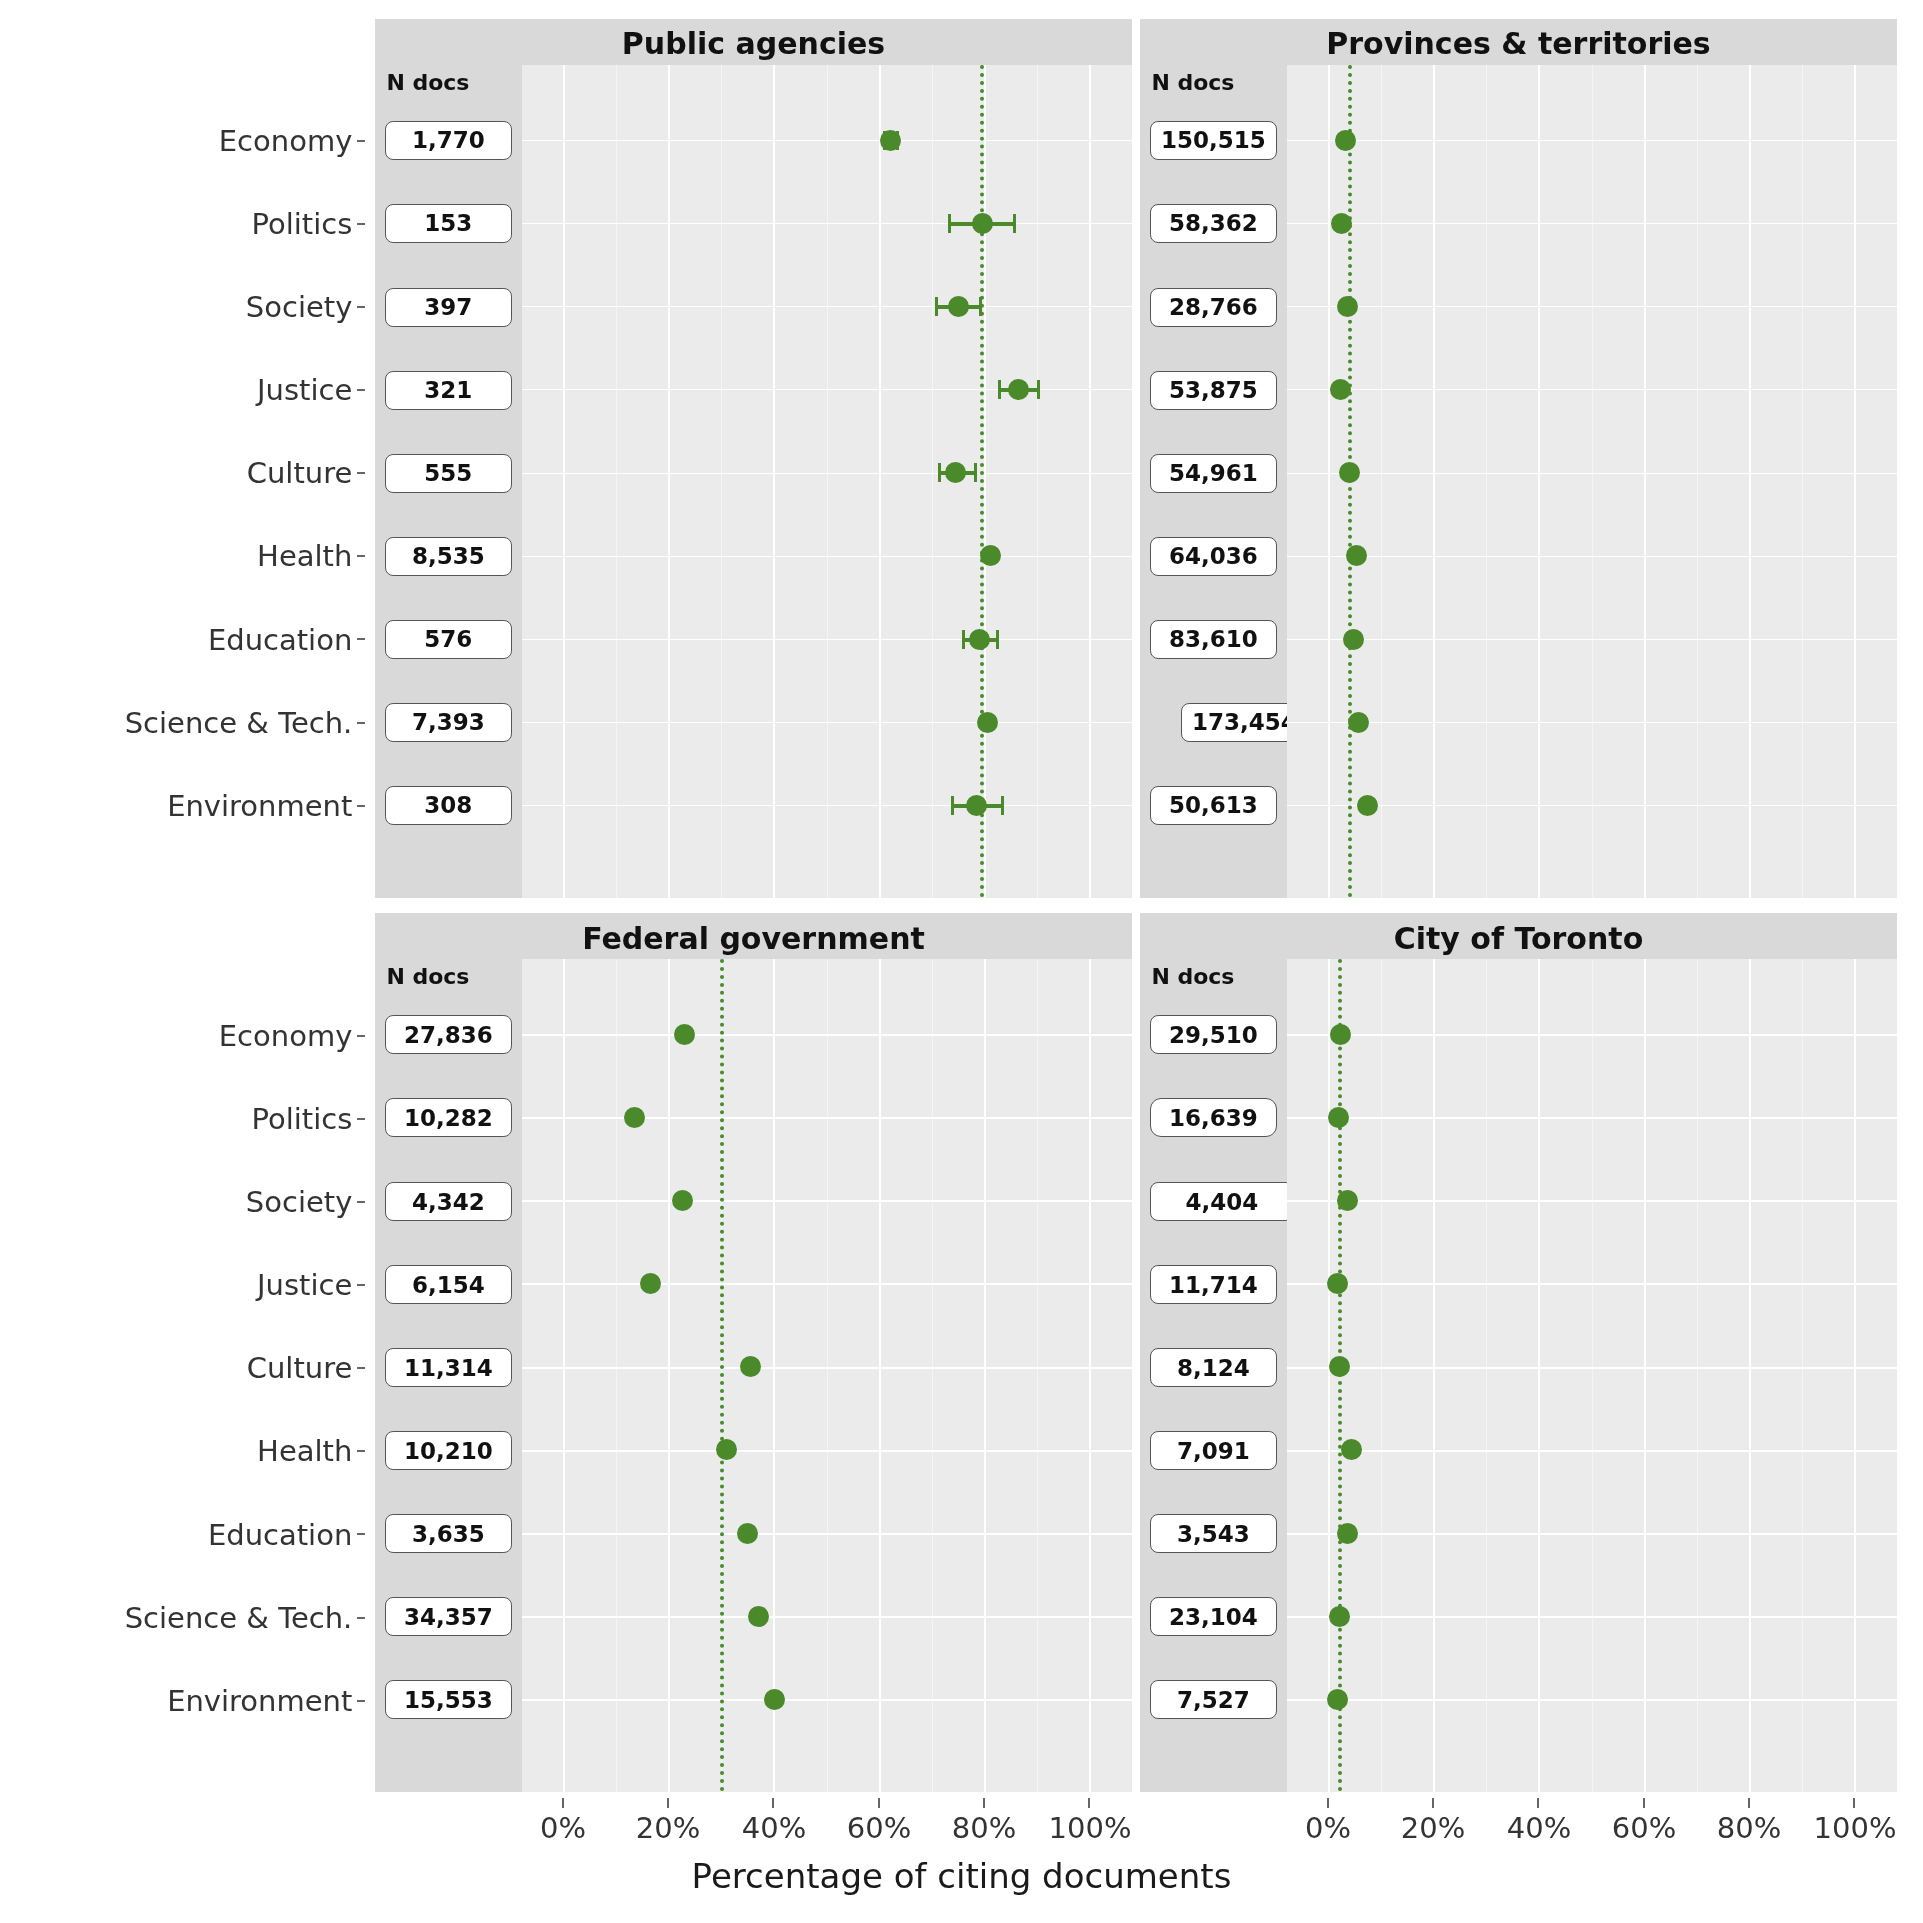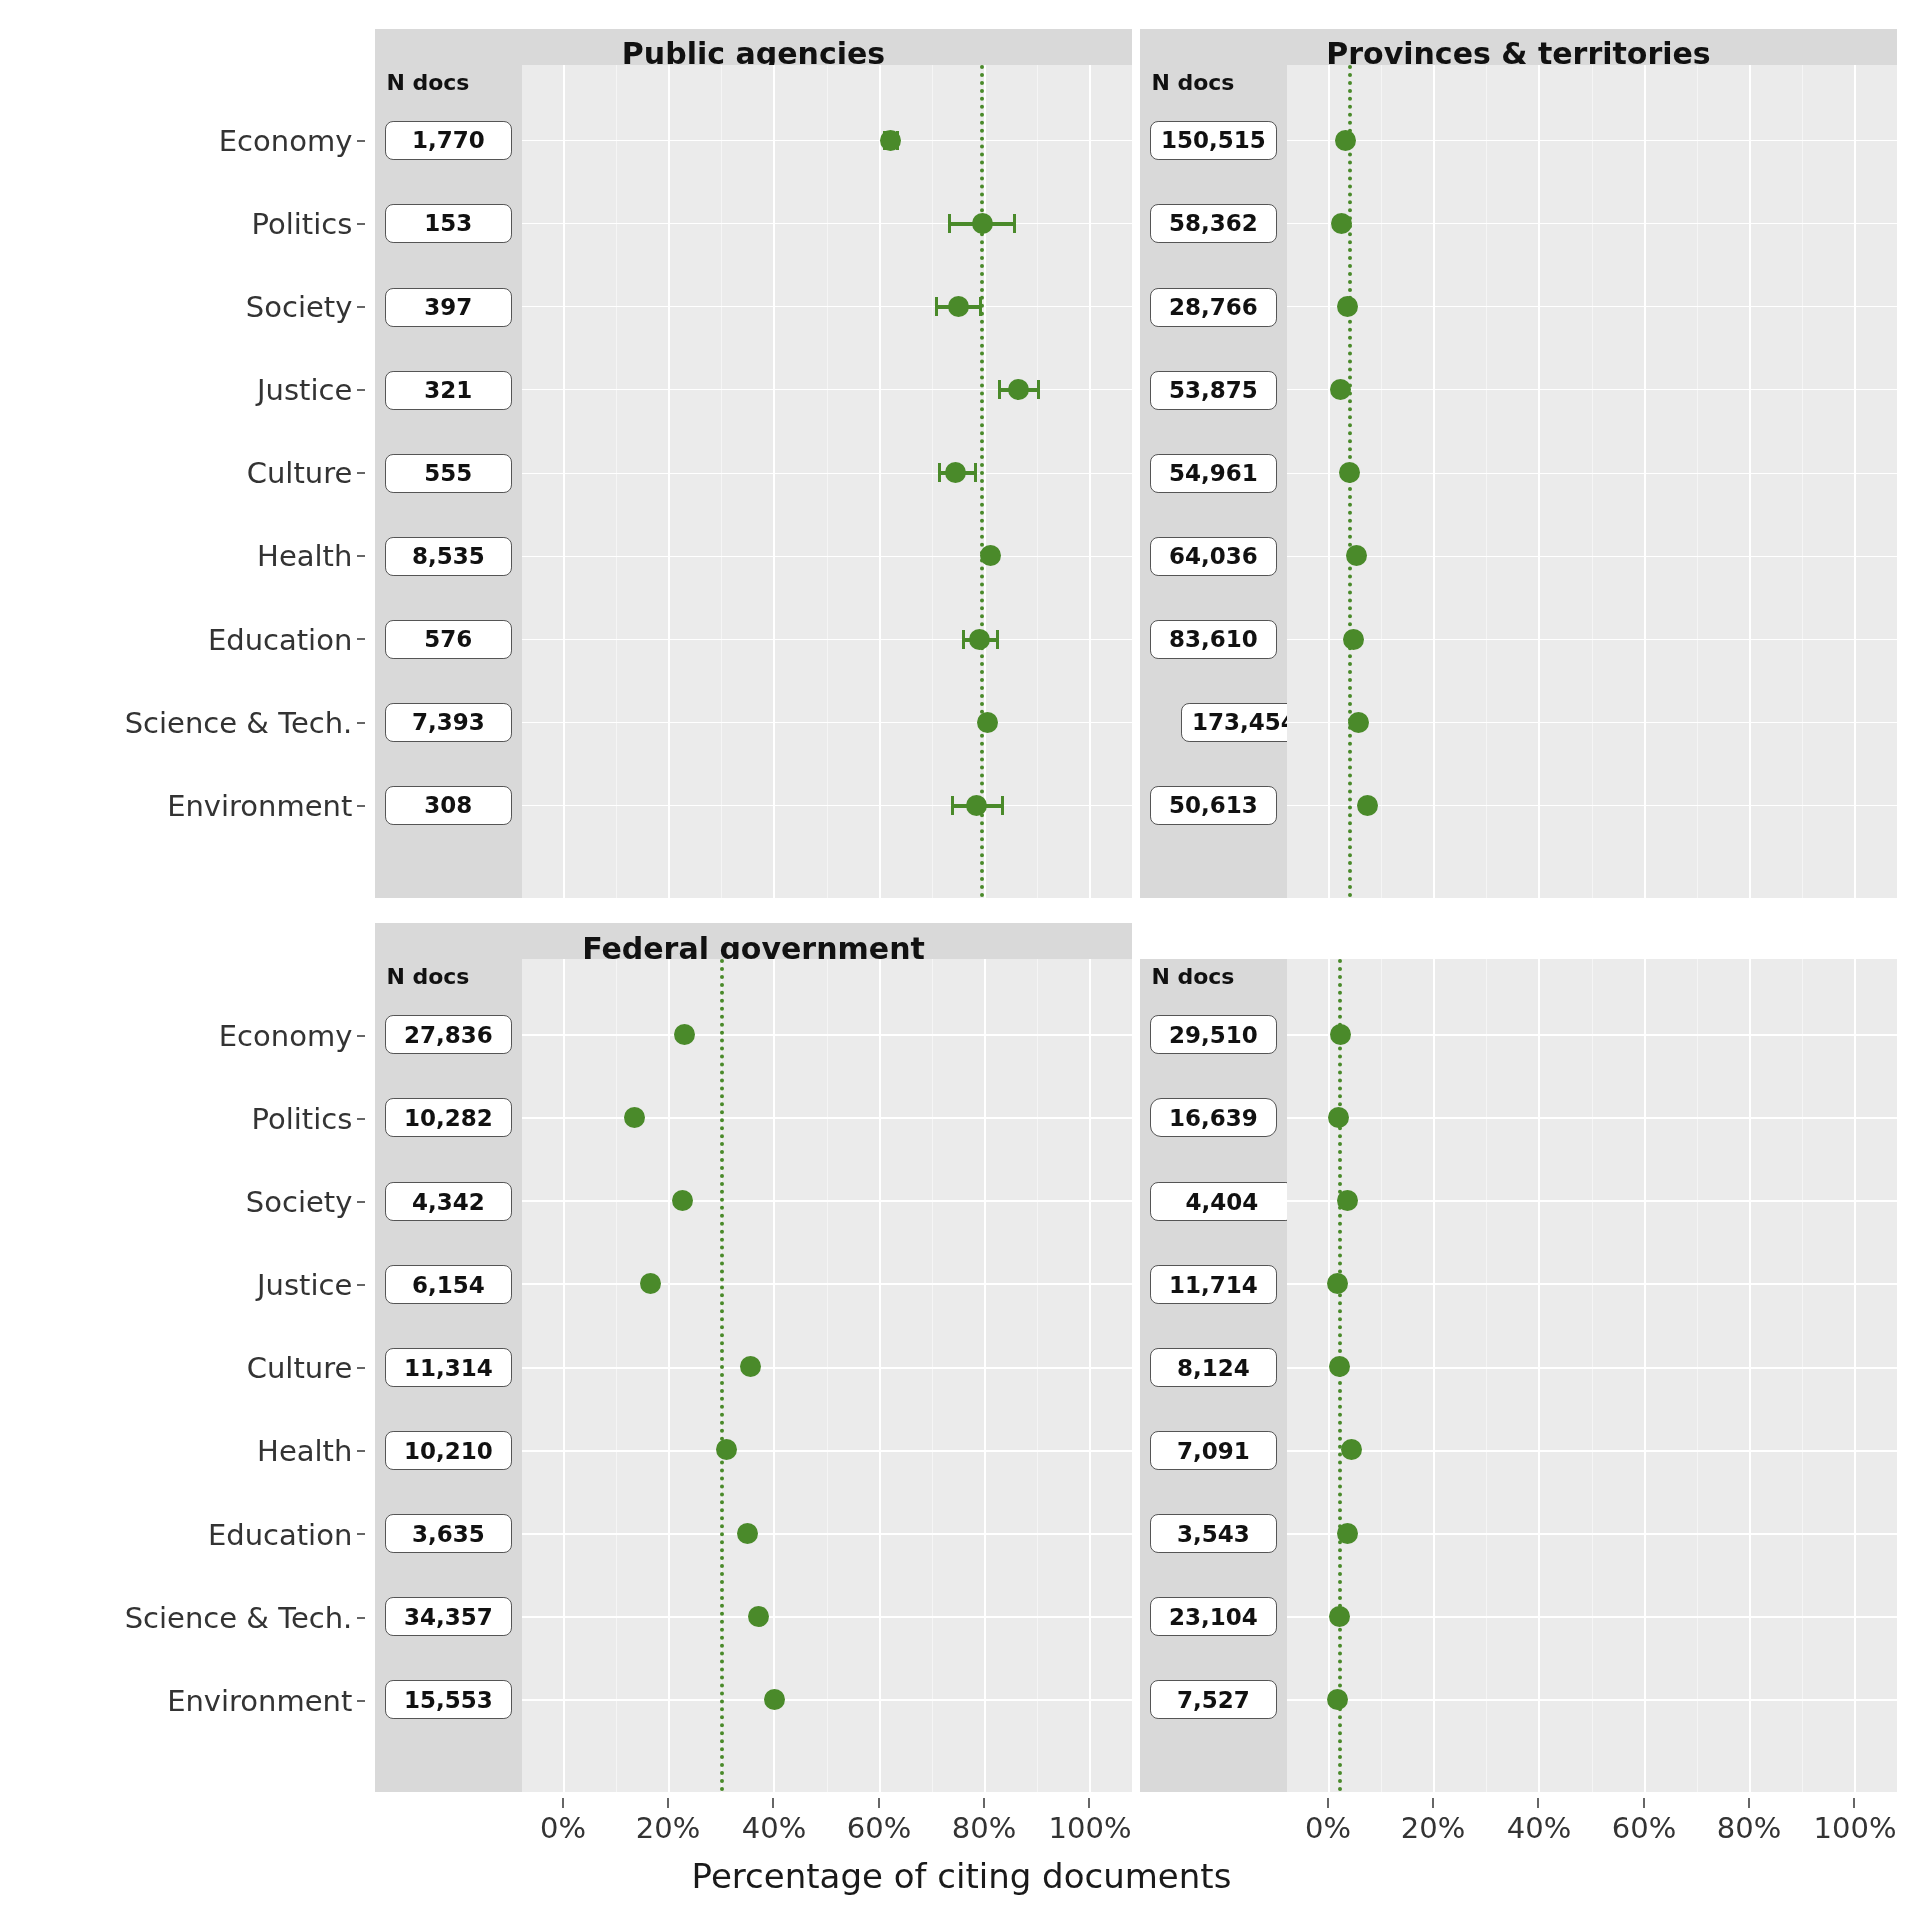--- a/index.html
+++ b/index.html
@@ -10,21 +10,21 @@
     color:#1a1a1a;
     overflow:hidden;
   }
   #root{position:relative;width:1923px;height:1923px;}
 
   .panel{
     position:absolute;
   }
   .panel-title{
     position:absolute;
-    left:0; top:14px;
+    left:0; top:4px;
     height:50px;
     width:100%;
     background:#d9d9d9;
     display:flex;align-items:center;justify-content:center;
     font-weight:bold;
     font-size:30px;
     color:#111;
   }
   .panel-body{
     position:absolute;
@@ -349,20 +349,21 @@
       <div class="ylab" style="top: 491px; right: 14.7px;">Health</div>
       <div class="ytick" style="right: 1.6px; top: 490px;"></div>
       <div class="ylab" style="top: 575px; right: 14.7px;">Education</div>
       <div class="ytick" style="right: 1.6px; top: 573px;"></div>
       <div class="ylab" style="top: 658px; right: 14.7px;">Science &amp; Tech.</div>
       <div class="ytick" style="right: 1.6px; top: 657px;"></div>
       <div class="ylab" style="top: 741px; right: 14.7px;">Environment</div>
       <div class="ytick" style="right: 1.6px; top: 740px;"></div>
     </div>
     <div class="panel" style="left: 1140px; top: 909px; width: 757px; height: 883px;">
+      <div class="panel-title">City of Toronto</div>
       <div class="panel-body">
         <div class="labelstrip">
           <div class="ndocs-header" style="top: 4.9px;">N docs</div>
           <div class="ndocs-box" style="top: 56px; width: 127px;">29,510</div>
           <div class="ndocs-box" style="top: 139px; width: 127px; border-radius: 11px;">16,639</div>
           <div class="ndocs-box" style="top: 223px; width: 144px;">4,404</div>
           <div class="ndocs-box" style="top: 306px; width: 127px;">11,714</div>
           <div class="ndocs-box" style="top: 389px; width: 127px;">8,124</div>
           <div class="ndocs-box" style="top: 472px; width: 127px;">7,091</div>
           <div class="ndocs-box" style="top: 555px; width: 127px;">3,543</div>

